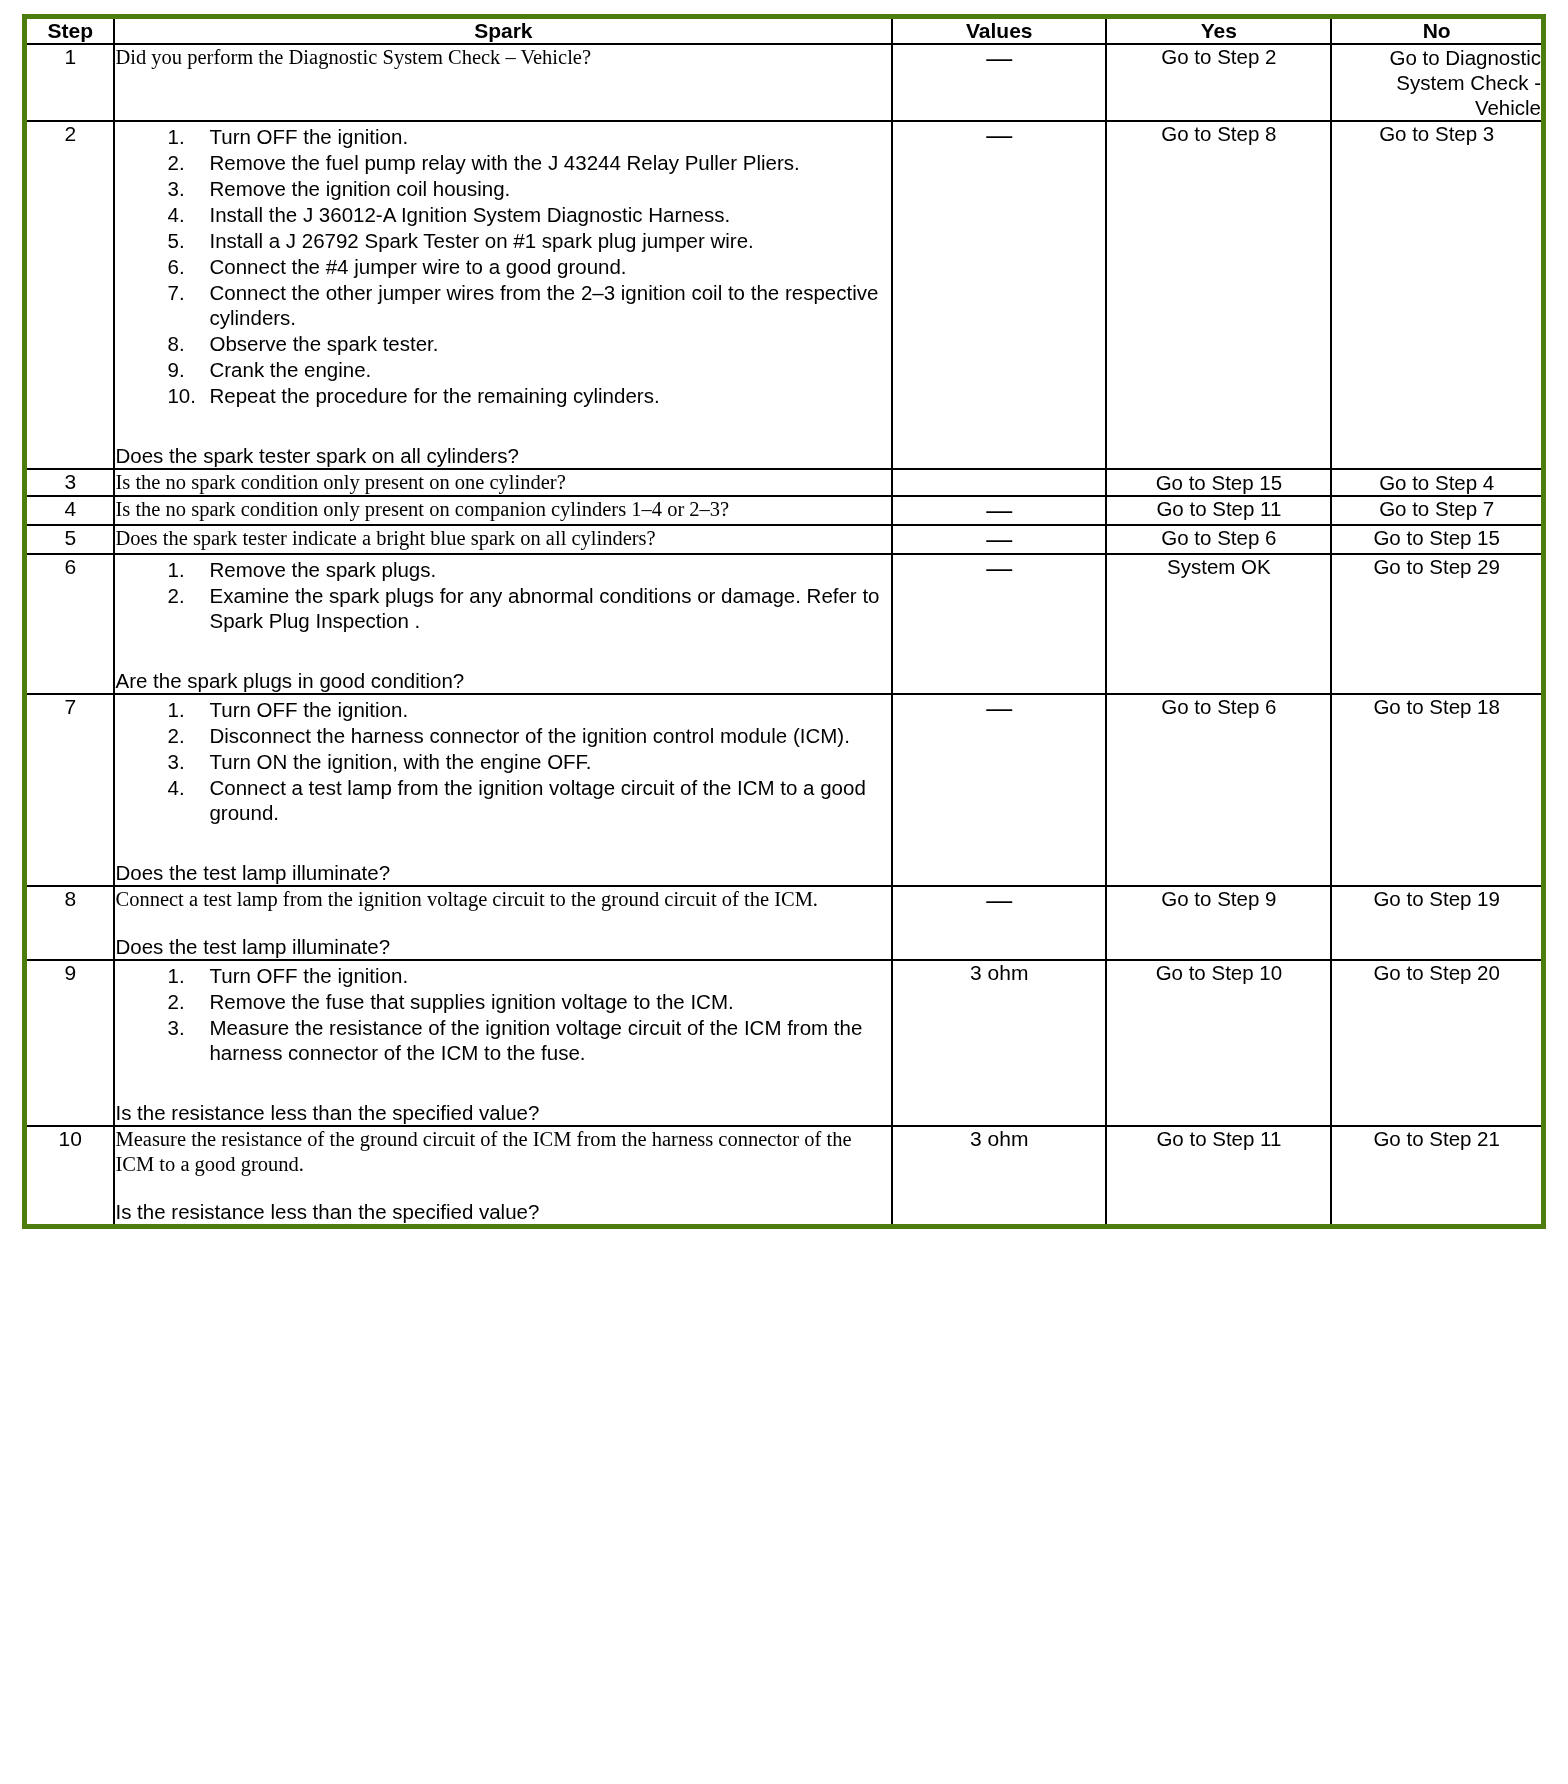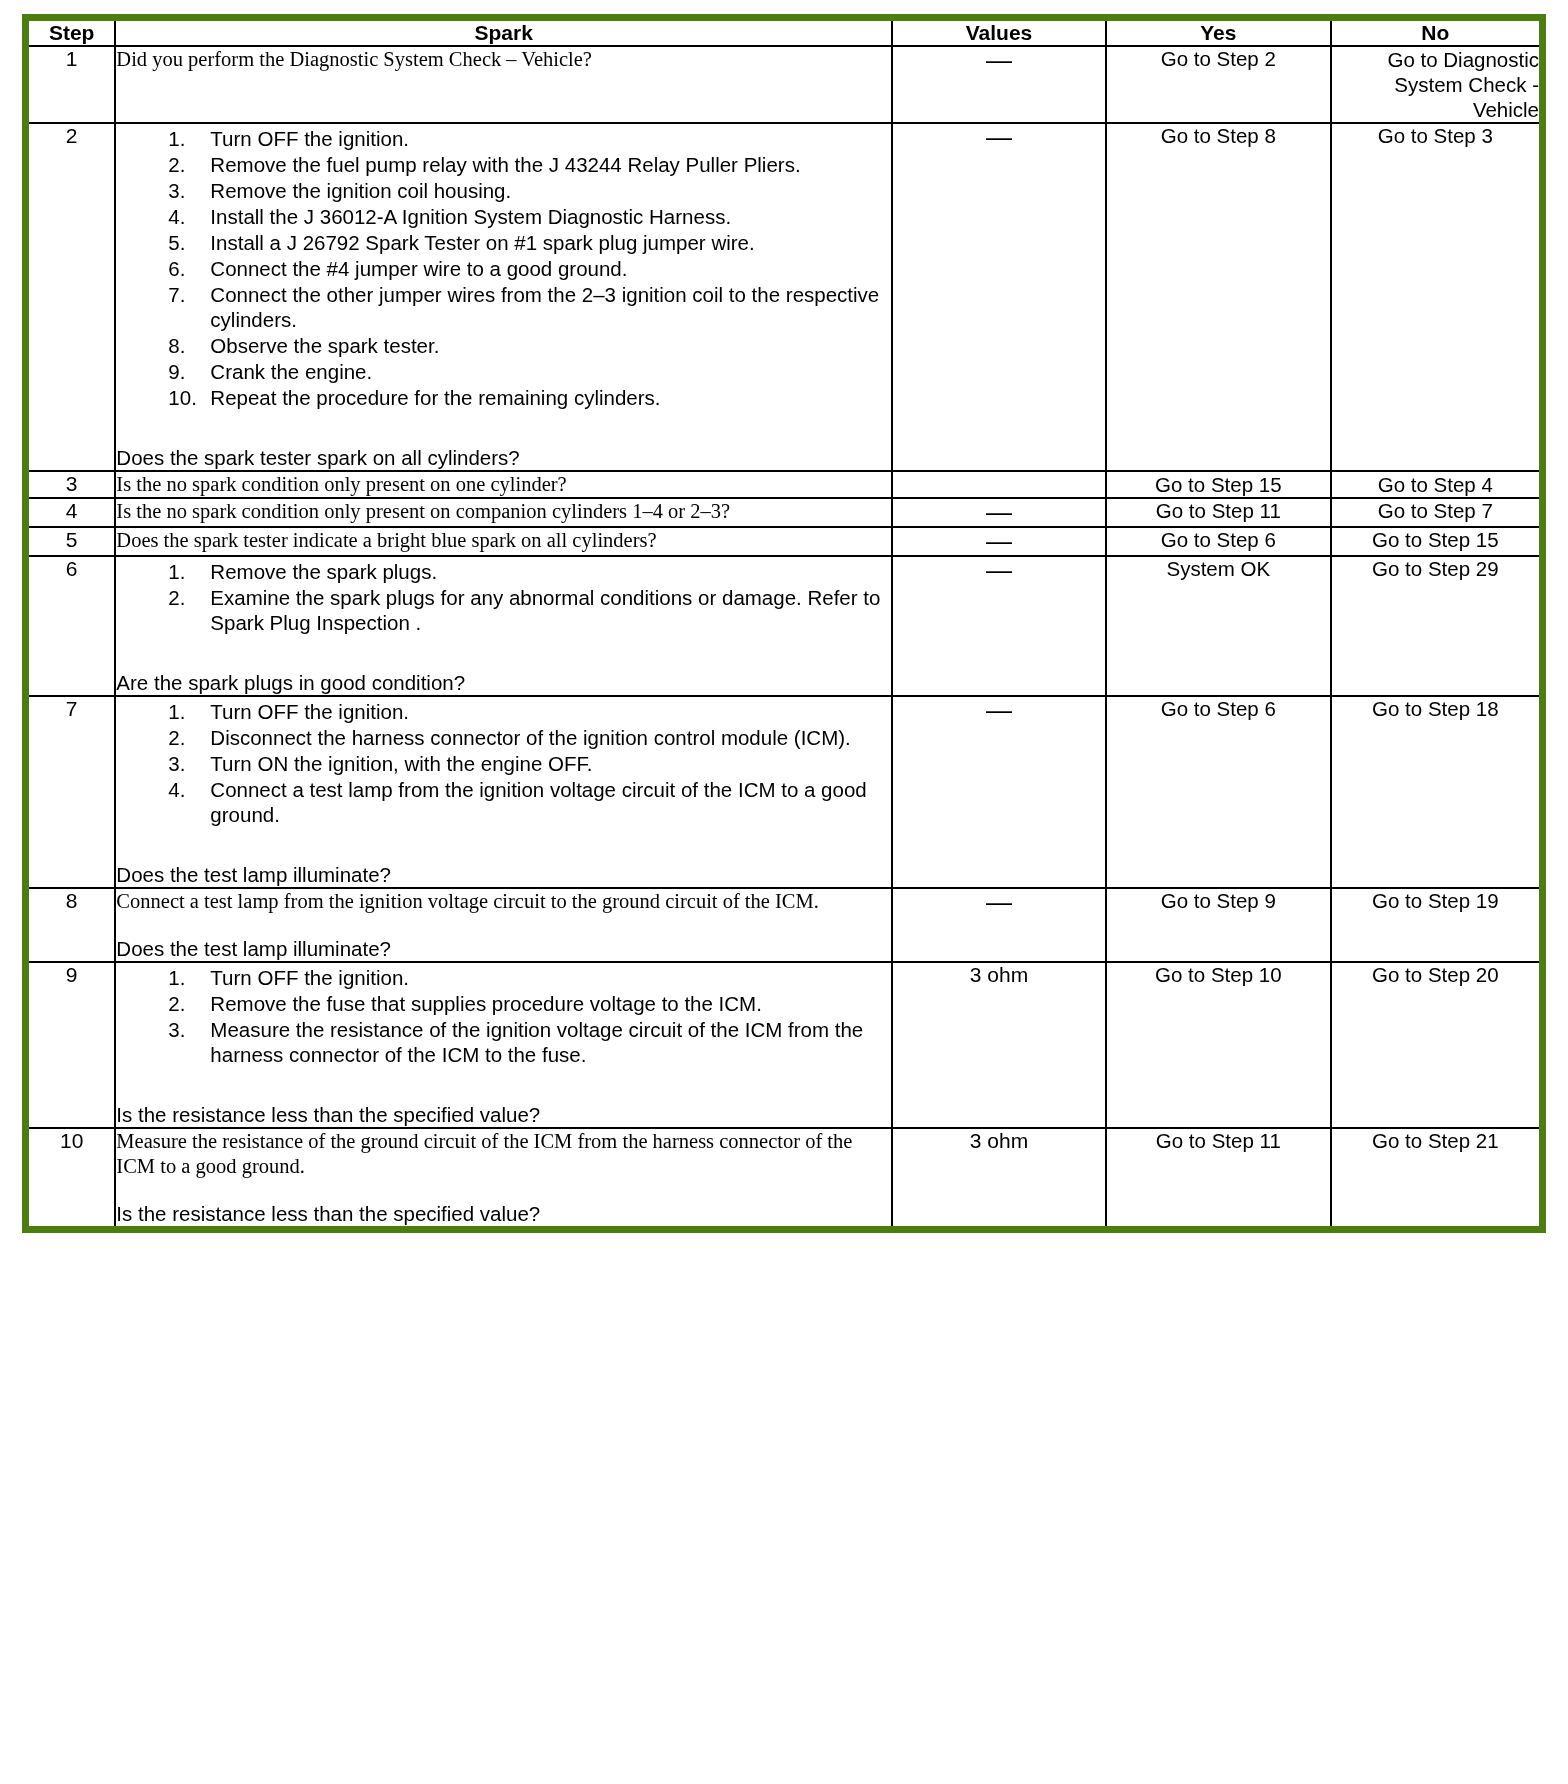--- a/index.html
+++ b/index.html
@@ -14,21 +14,21 @@
     color: #000000;
   }
   .page {
     padding: 14px 20px 0 22px;
     box-sizing: border-box;
   }
   table.diag {
     border-collapse: collapse;
     width: 1524px;
     table-layout: fixed;
-    border: 7px solid #4d7c0f;
+    border: 5px solid #4d7c0f;
   }
   table.diag td, table.diag th {
     border: 2px solid #000;
     vertical-align: top;
     padding: 0;
   }
   th.hdr {
     text-align: center;
     font-size: 21px;
     font-weight: bold;
@@ -253,21 +253,21 @@
         </td>
         <td class="yesno">Go to Step 9</td>
         <td class="yesno">Go to Step 19</td>
       </tr>
 
       <tr>
         <td class="step">9</td>
         <td class="action">
           <ol class="steps">
             <li>Turn OFF the ignition.</li>
-            <li>Remove the fuse that supplies procedure voltage to the ICM.</li>
+            <li>Remove the fuse that supplies ignition voltage to the ICM.</li>
             <li>Measure the resistance of the ignition voltage circuit of the ICM from the harness connector of the ICM to the fuse.</li>
           </ol>
           <div class="gap-lg"></div>
           <p class="tail">Is the resistance less than the specified value?</p>
         </td>
         <td class="values">
           <span>3 ohm</span>
         </td>
         <td class="yesno">Go to Step 10</td>
         <td class="yesno">Go to Step 20</td>

